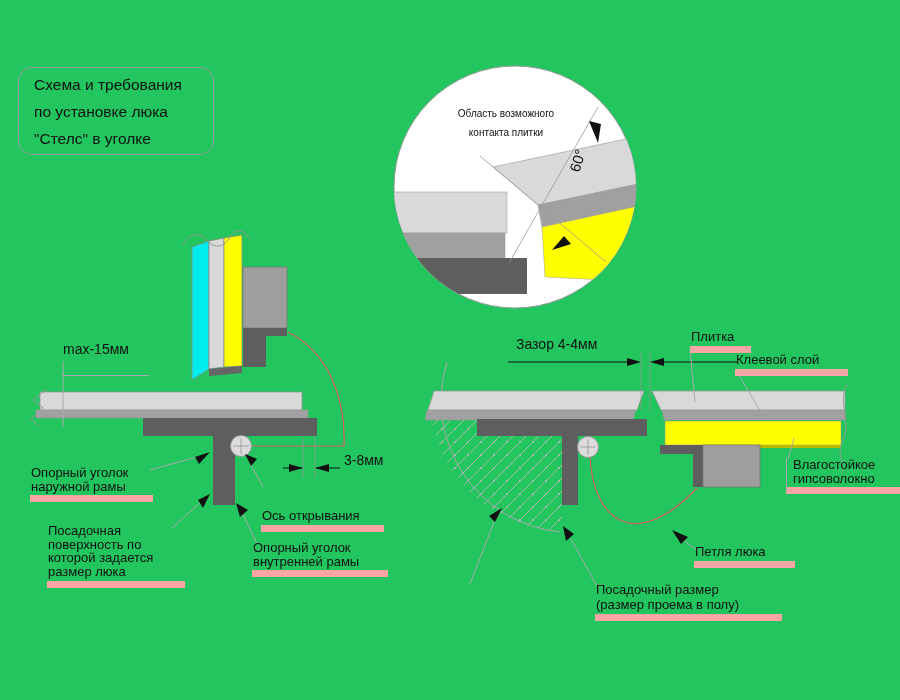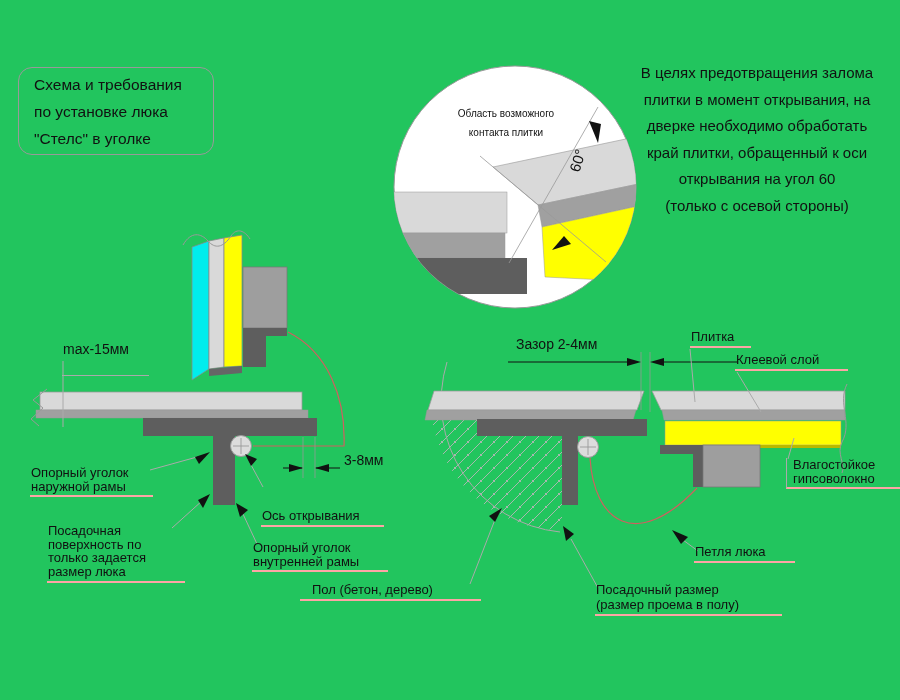--- a/index.html
+++ b/index.html
@@ -1,20 +1,20 @@
 <!DOCTYPE html>
 <html><head>
 <meta charset="utf-8">
 <style>
   html,body{margin:0;padding:0;background:#fff;}
   .canvas{position:relative;width:900px;height:700px;background:#22c55e;overflow:hidden;
           font-family:Liberation Sans, sans-serif;color:#111;}
   svg.layer{position:absolute;left:0;top:0;z-index:1;}
   .lbl{position:absolute;z-index:2;font-size:13px;line-height:1.05;color:#111;white-space:pre-line;}
-  .lbl.u{border-bottom:2px solid #fca5a5;padding:0 4px 2px 1px;}
+  .lbl.u{border-bottom:7px solid #fca5a5;padding:0 4px 2px 1px;}
   .title-box{position:absolute;left:18px;top:67px;width:194px;height:86px;border:1px solid #999;
              border-radius:14px;z-index:2;display:flex;align-items:center;}
   .title-box .t{padding-left:15px;font-size:15.5px;line-height:27px;white-space:pre-line;}
   .note{position:absolute;left:620px;top:60px;width:274px;z-index:2;text-align:center;
         font-size:15px;line-height:26.5px;white-space:pre-line;}
   .inset-caption{position:absolute;left:422px;top:104px;width:168px;z-index:2;text-align:center;
         font-size:10px;line-height:19px;white-space:pre-line;}
   .angle-lbl{position:absolute;left:566px;top:152px;z-index:2;font-size:15px;transform:rotate(-73deg);}
   .dim{position:absolute;z-index:2;font-size:14px;white-space:nowrap;}
   .dim.u{border-bottom:1px solid #aaa;padding:0 2px 18px 1px;}
@@ -128,45 +128,38 @@
     <polygon points="563,526 566,541 574,534"></polygon>
   </g>
 </svg>
 
 <div class="title-box">
   <div class="t">Схема и требования
 по установке люка
 "Стелс" в уголке</div>
 </div>
 
-<div class="note">В целях предотвращения залома
-плитки в момент открывания, на
-дверке необходимо обработать
-край плитки, обращенный к оси
-открывания на угол 60
-(только с осевой стороны)</div>
 
 <div class="inset-caption">Область возможного
 контакта плитки</div>
 <div class="angle-lbl">60°</div>
 
 <div class="dim u" style="left:62px;top:341px;width:84px;">max-15мм</div>
 <div class="dim" style="left:344px;top:452px;">3-8мм</div>
-<div class="dim" style="left:516px;top:336px;">Зазор 2-4мм</div>
+<div class="dim" style="left:516px;top:336px;">Зазор 4-4мм</div>
 
 <div class="lbl u" style="left:30px;top:466px;width:118px;">Опорный уголок
 наружной рамы</div>
 <div class="lbl u" style="left:261px;top:509px;width:118px;">Ось открывания</div>
 <div class="lbl u" style="left:47px;top:524px;width:133px;">Посадочная
 поверхность по
-только задается
+которой задается
 размер люка</div>
 <div class="lbl u" style="left:252px;top:541px;width:131px;">Опорный уголок
 внутренней рамы</div>
-<div class="lbl u" style="left:300px;top:583px;width:165px;padding-left:12px;">Пол (бетон, дерево)</div>
 
 <div class="lbl u" style="left:690px;top:330px;width:56px;">Плитка</div>
 <div class="lbl u" style="left:735px;top:353px;width:108px;">Клеевой слой</div>
 <div class="lbl u boxl" style="left:786px;top:458px;width:106px;">Влагостойкое
 гипсоволокно</div>
 <div class="lbl u" style="left:694px;top:545px;width:96px;">Петля люка</div>
 <div class="lbl u" style="left:595px;top:583px;width:182px;line-height:1.12;">Посадочный размер
 (размер проема в полу)</div>
 
 </div>

